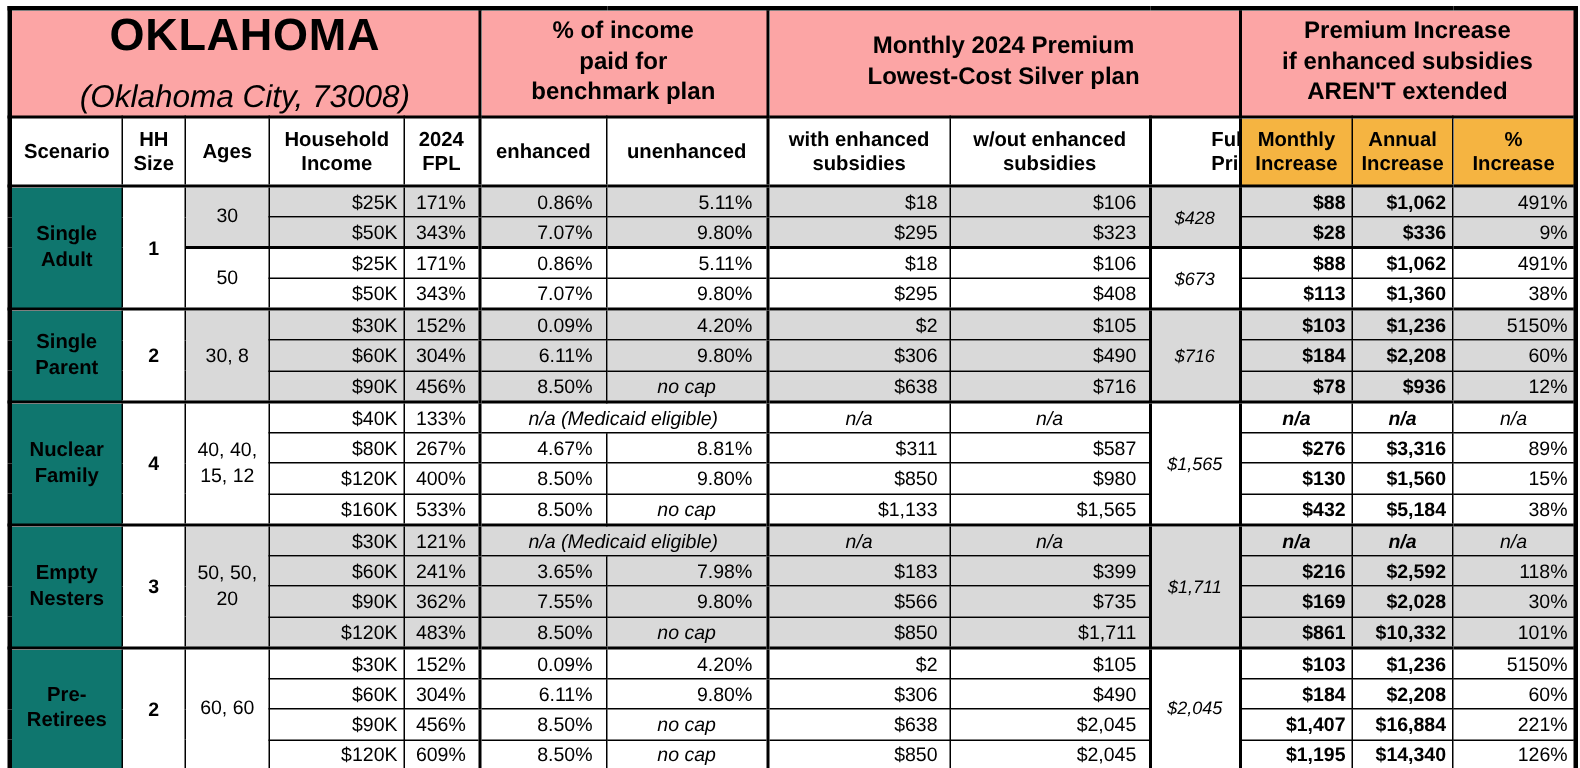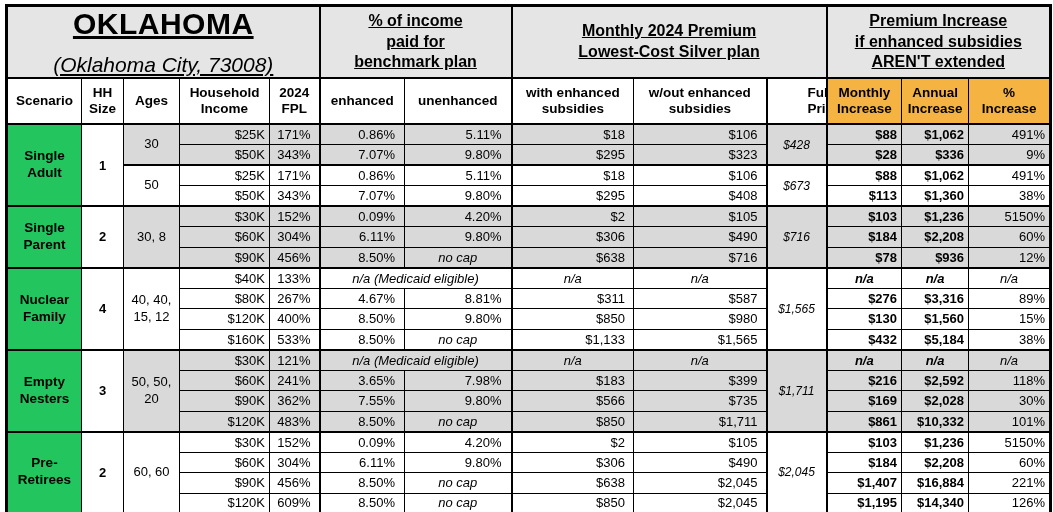--- a/index.html
+++ b/index.html
@@ -7,21 +7,21 @@
     --shade:#D9D9D9;
     --line:#000;
   }
   html,body{margin:0;padding:0;background:#fff;}
   body{font-family:"Liberation Sans","DejaVu Sans",sans-serif;color:#000;}
   .wrap{padding:4px 0 0 5px;}
   table{border-collapse:collapse;table-layout:fixed;width:1044px;border:3px solid var(--line);}
   th,td{border:1px solid var(--line);padding:0 4px;overflow:hidden;vertical-align:middle;}
   
   tr.toprow{height:67px;}
-  tr.toprow th{border-width:2px;background:#e5e5e5;text-decoration:underline;}
+  tr.toprow th{border-width:2px;background:#fca5a5;}
   .title-cell{text-align:center;}
   .state-title{font-size:30px;font-weight:bold;letter-spacing:.5px;line-height:1.1;}
   .state-sub{font-size:21px;font-style:italic;font-weight:normal;margin-top:13px;}
   .sect{font-size:16px;font-weight:bold;text-align:center;white-space:pre-line;line-height:1.3;}
   .orange{background:var(--orange);}
   
   tr.colrow{height:46px;}
   tr.colrow th{font-size:13.5px;font-weight:bold;text-align:center;white-space:pre-line;line-height:1.2;border-bottom-width:2px;background:#fff;}
   tr.colrow th.orange{background:var(--orange);}
   
@@ -30,21 +30,21 @@
   .vmaj{border-left-width:2px !important;}
   .gmaj{border-top-width:2px !important;}
   .smaj{border-top-width:2px !important;}
   .shade{background:var(--shade);}
   .bold{font-weight:bold;}
   .italic{font-style:italic;}
   .center{text-align:center;}
   .money{text-align:right;}
   .pad8{padding-right:9px;}
   .pad6{padding-right:8px;}
-  .scenario-cell{font-weight:bold;text-align:center;font-size:13.5px;line-height:1.25;background:#22c55e;}
+  .scenario-cell{font-weight:bold;text-align:center;font-size:13.5px;line-height:1.25;background:#0f766e;}
   .hh-cell{font-weight:bold;text-align:center;background:#fff;}
   .ages-cell{text-align:center;line-height:1.25;}
   .fp-cell{font-style:italic;text-align:center;font-size:12px;border-left-width:2px !important;border-right-width:2px !important;}
 </style>
 </head>
 <body>
 
 <div class="wrap">
   <table>
     <colgroup>

